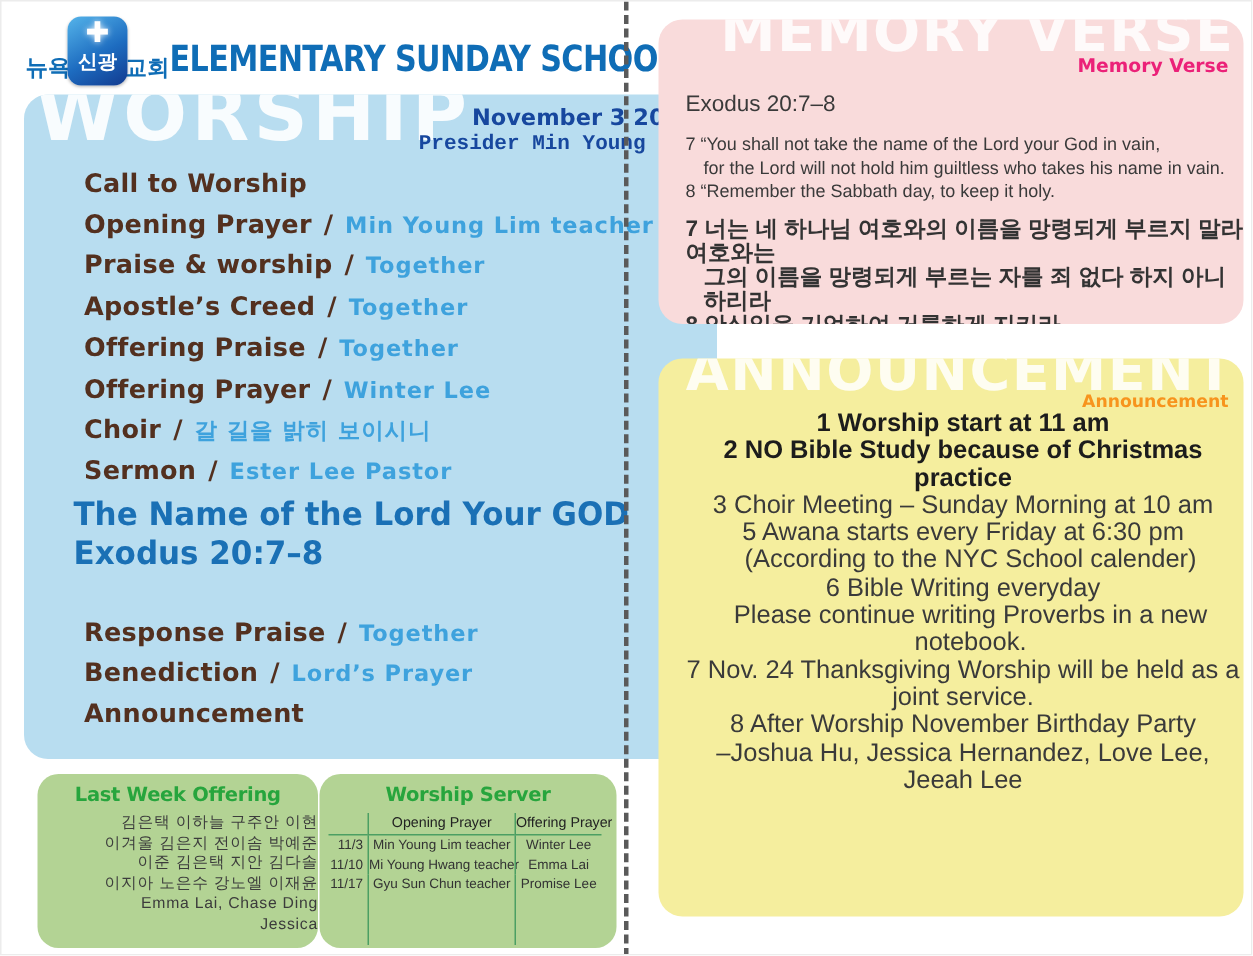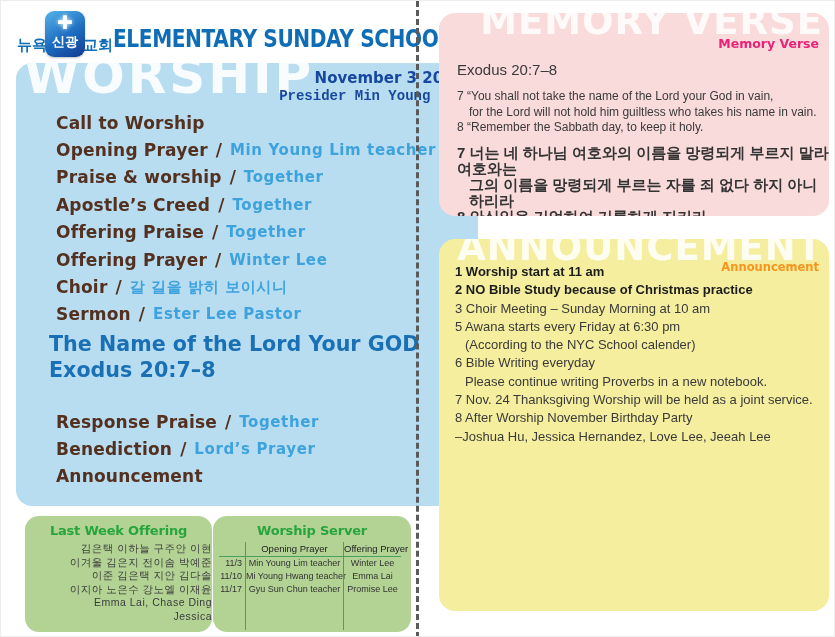--- a/index.html
+++ b/index.html
@@ -62,21 +62,21 @@
   .box-watermark{position:absolute;right:6px;top:-13px;font-family:"DejaVu Sans",sans-serif;
             font-weight:800;font-size:37px;letter-spacing:1px;color:rgba(255,255,255,.85);white-space:nowrap;}
   .mv-label{position:absolute;right:10px;top:23px;font-family:"DejaVu Sans",sans-serif;
             font-weight:800;font-size:12.5px;color:#eb2178;}
   .an-label{position:absolute;right:10px;top:21px;font-family:"DejaVu Sans",sans-serif;
             font-weight:800;font-size:11.5px;color:#f7941d;}
   .mv-ref{position:absolute;left:18px;top:48px;font-size:15px;color:#3a3a3a;}
   .mv-english{position:absolute;left:18px;top:76px;font-size:12px;line-height:15.5px;color:#3a3a3a;}
   .mv-korean{position:absolute;left:18px;top:132px;font-size:15px;line-height:16px;color:#333;font-weight:bold;}
   .indent{padding-left:12px;}
-  .an-items{position:absolute;left:16px;top:24px;font-size:13px;line-height:18.3px;color:#3a3a3a;}
+  .an-items{position:absolute;left:16px;top:34px;font-size:17px;line-height:18.3px;color:#3a3a3a;text-align:center;}
   .an-items .bold{font-weight:bold;color:#1c1c1c;}
   .an-items .indent{padding-left:10px;}
 
   
   .footer{position:absolute;left:438px;top:614px;width:384px;display:flex;align-items:center;
           color:#9b9b9b;font-size:13px;margin-top:37px;}
   .fline{border-bottom:1.5px solid #a8a8a8;height:14px;}
   .fline.name{flex:1;margin:0 18px 2px 8px;}
   .fline.grade{width:108px;margin:0 0 2px 8px;}
 </style>

